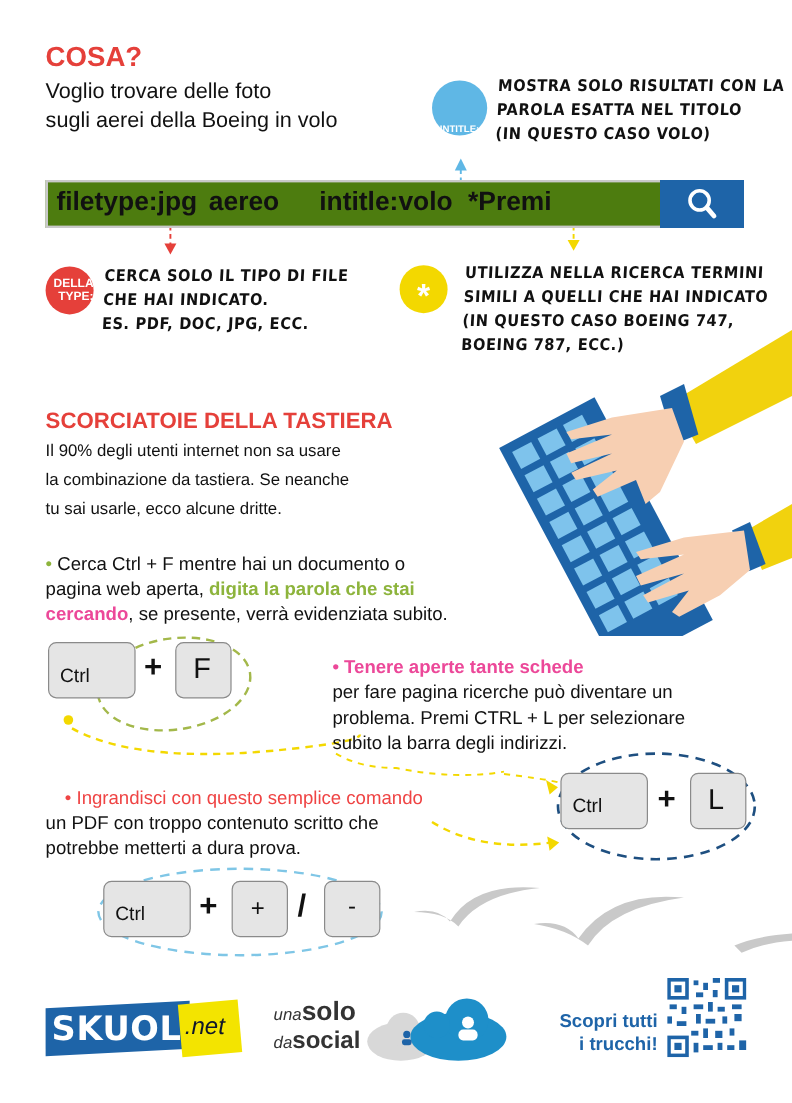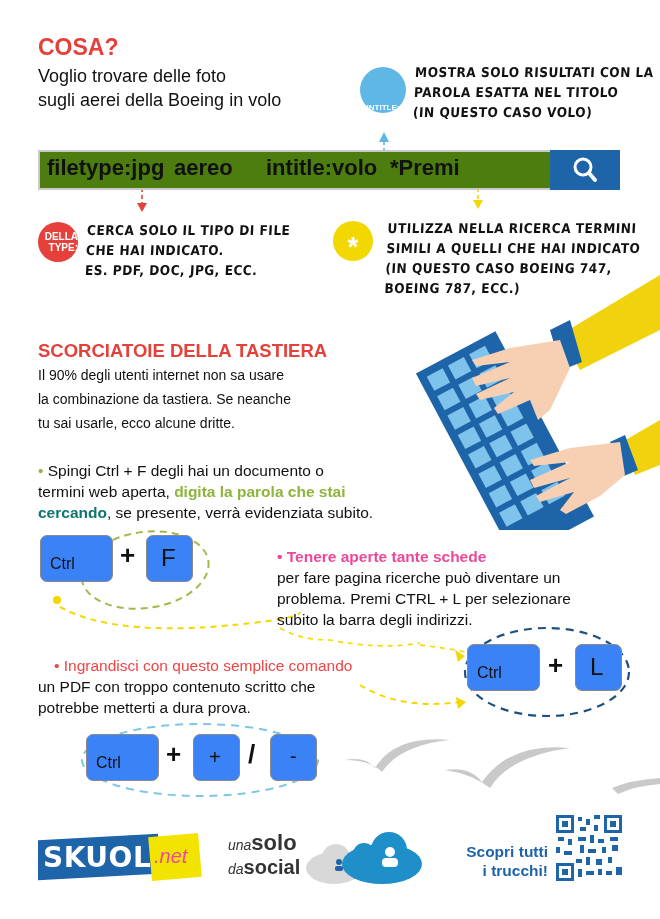--- a/index.html
+++ b/index.html
@@ -1,20 +1,20 @@
 <!DOCTYPE html>
 <html><head>
 <meta charset="utf-8">
 <style>
   html,body{margin:0;padding:0;background:#fff;}
   body{width:660px;height:919px;position:relative;overflow:hidden;font-family:"Liberation Sans",sans-serif;color:#111;}
   .abs{position:absolute;}
   .hand{font-family:"DejaVu Sans Condensed","DejaVu Sans",sans-serif;font-weight:bold;text-transform:uppercase;letter-spacing:0.5px;font-size:13.5px;line-height:20px;color:#111;transform:skewX(-3deg);}
   .red-title{color:#e5403a;font-weight:bold;}
-  .key{position:absolute;background:#3b82f6;border:1.5px solid #8a8a8a;border-radius:7px;box-sizing:border-box;color:#111;}
+  .key{position:absolute;background:#e5e5e5;border:1.5px solid #8a8a8a;border-radius:7px;box-sizing:border-box;color:#111;}
   .key span{position:absolute;}
   .plus{position:absolute;font-weight:bold;font-size:26px;}
   .search-bar{position:absolute;left:38px;top:150px;width:582px;height:40px;border:2px solid #c9c9c9;box-sizing:border-box;background:#4d7c0f;}
   .search-btn{position:absolute;right:-2px;top:-2px;width:70px;height:40px;background:#1e64a8;}
   .token{position:absolute;top:3px;font-weight:bold;font-size:22px;}
   .badge{position:absolute;border-radius:50%;display:flex;align-items:flex-end;justify-content:center;color:#fff;font-weight:bold;text-align:center;line-height:11px;}
 </style>
 </head>
 <body>
 
@@ -145,23 +145,23 @@
 </svg>
 
 <div class="abs red-title" style="left:38px;top:340px;font-size:18.5px;">SCORCIATOIE DELLA TASTIERA</div>
 <div class="abs" style="left:38px;top:363px;font-size:14px;line-height:24px;">
   <div>Il 90% degli utenti internet non sa usare</div>
   <div>la combinazione da tastiera. Se neanche</div>
   <div>tu sai usarle, ecco alcune dritte.</div>
 </div>
 
 <div class="abs" style="left:38px;top:460px;font-size:15.5px;line-height:21px;width:400px;">
-  <div><span style="color:#8db43c;">•</span><span> Spingi Ctrl + F degli hai un documento o</span></div>
-  <div><span>termini web aperta, </span><span style="color:#8db43c;font-weight:bold;">digita la parola che stai</span></div>
-  <div><span style="color:#0f766e;font-weight:bold;">cercando</span><span>, se presente, verrà evidenziata subito.</span></div>
+  <div><span style="color:#8db43c;">•</span><span> Cerca Ctrl + F mentre hai un documento o</span></div>
+  <div><span>pagina web aperta, </span><span style="color:#8db43c;font-weight:bold;">digita la parola che stai</span></div>
+  <div><span style="color:#ec4899;font-weight:bold;">cercando</span><span>, se presente, verrà evidenziata subito.</span></div>
 </div>
 <div class="key" style="left:40px;top:535px;width:73px;height:47px;">
     <span style="left:9px;bottom:8px;font-size:16px;">Ctrl</span>
   </div>
 <div class="plus" style="left:120px;top:540px;">+</div>
 <div class="key" style="left:146px;top:535px;width:47px;height:47px;">
     <span style="left:14px;top:8px;font-size:24px;">F</span>
   </div>
 
 <div class="abs" style="left:277px;top:546px;font-size:15.5px;line-height:21px;width:380px;">
@@ -198,21 +198,21 @@
 <svg class="abs" style="left:340px;top:730px;" width="320" height="80" viewBox="0 0 320 80">
   <path d="M5 30 Q 25 26 35 38 Q 55 5 110 10 Q 60 15 42 42 Q 30 30 5 30 Z" fill="#c9c9c9"></path>
   <path d="M105 40 Q 130 36 142 52 Q 170 12 230 18 Q 170 26 150 58 Q 132 44 105 40 Z" fill="#c9c9c9"></path>
   <path d="M272 58 Q 290 50 320 48 L320 54 Q 295 56 278 64 Z" fill="#c9c9c9"></path>
 </svg>
 
 <div class="abs" style="left:38px;top:835px;width:162px;height:44px;">
   <div style="position:absolute;left:0;top:2px;width:120px;height:40px;background:#1e64a8;transform:skewY(-3deg);"></div>
   <span style="position:absolute;left:5px;top:6px;font-size:28px;font-weight:bold;color:#fff;letter-spacing:0.5px;font-family:'DejaVu Sans',sans-serif;">SKUOLA</span>
   <div style="position:absolute;left:112px;top:0;width:50px;height:44px;background:#f3e400;transform:rotate(-5deg);"></div>
-  <span style="position:absolute;left:116px;top:10px;font-size:20px;color:#ec4899;font-style:italic;">.net</span>
+  <span style="position:absolute;left:116px;top:10px;font-size:20px;color:#0f172a;font-style:italic;">.net</span>
 </div>
 
 <div class="abs" style="left:228px;top:830px;width:200px;height:55px;">
   <div style="position:absolute;left:0;top:0;font-size:14px;color:#333;font-style:italic;">
     <span>una</span><span style="font-size:22px;font-weight:bold;font-style:normal;">solo</span>
   </div>
   <div style="position:absolute;left:0;top:26px;font-size:14px;color:#333;font-style:italic;">
     <span>da</span><span style="font-size:20px;font-weight:bold;font-style:normal;">social</span>
   </div>
   <svg style="position:absolute;left:76px;top:0;" width="124" height="55" viewBox="0 0 124 55">

